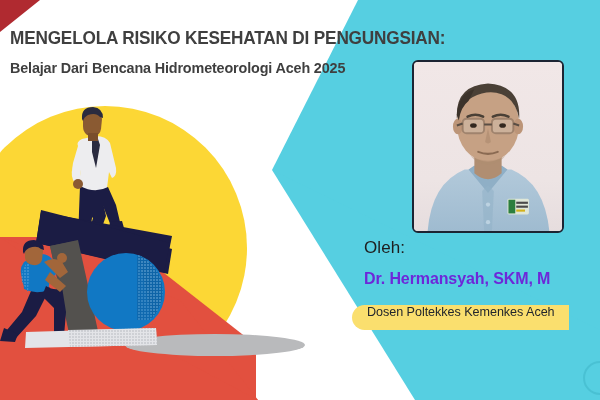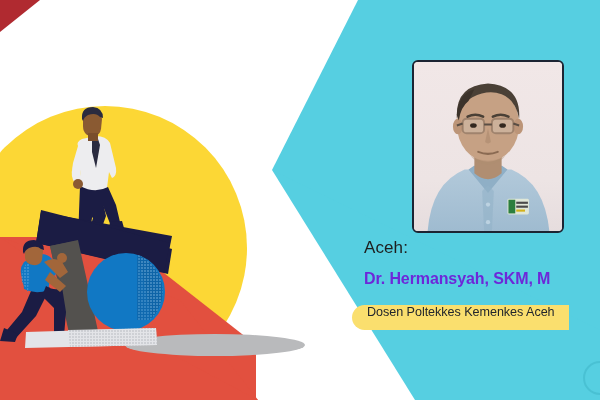--- a/index.html
+++ b/index.html
@@ -154,20 +154,24 @@
 
         <path d="M23 252 Q22 240 34 240 Q44 241 44 250 L41 249
                  Q37 245 29 248 Q25 250 24 254 Z" fill="#1B1C44"></path>
       </g>
 
       <polygon points="26,332 156,328 157,345 25,348" fill="#E3E4E8"></polygon>
       <polygon points="68,330 156,328 157,345 70,347" fill="url(#dots-grey)" opacity="0.9"></polygon>
     </g>
   </svg>
 
+  <div id="title-block">
+    <h1 id="main-title">MENGELOLA RISIKO KESEHATAN DI PENGUNGSIAN:</h1>
+    <h2 id="sub-title">Belajar Dari Bencana Hidrometeorologi Aceh 2025</h2>
+  </div>
 
   <div id="photo-frame">
     <svg id="photo-canvas" viewBox="0 0 152 173" preserveAspectRatio="none">
       <defs>
         <linearGradient id="photo-bg-grad" x1="0" y1="0" x2="0" y2="1">
           <stop offset="0%" stop-color="#F1E7E7"></stop>
           <stop offset="70%" stop-color="#EDE4E4"></stop>
           <stop offset="100%" stop-color="#E6DDDE"></stop>
         </linearGradient>
         <linearGradient id="shirt-grad" x1="0" y1="0" x2="0" y2="1">
@@ -222,21 +226,21 @@
         <path d="M76 68 L73 82 Q76 85 79 82 Z" fill="#B08E72" opacity="0.75"></path>
 
         <path d="M66 92 Q76 96 86 92" stroke="#8A6A52" stroke-width="2.2" fill="none" stroke-linecap="round"></path>
 
         <path d="M58 96 Q76 106 94 96 Q88 104 76 105 Q64 104 58 96 Z" fill="#B08E72" opacity="0.45"></path>
       </g>
     </svg>
   </div>
 
   <div id="credit-block">
-    <p id="oleh-label">Aceh:</p>
+    <p id="oleh-label">Oleh:</p>
     <p id="presenter-name">Dr. Hermansyah, SKM, M</p>
   </div>
 
   <div id="affiliation-pill">
     <span id="affiliation-text">Dosen Poltekkes Kemenkes Aceh</span>
   </div>
 
 </div>
 
 </body></html>

